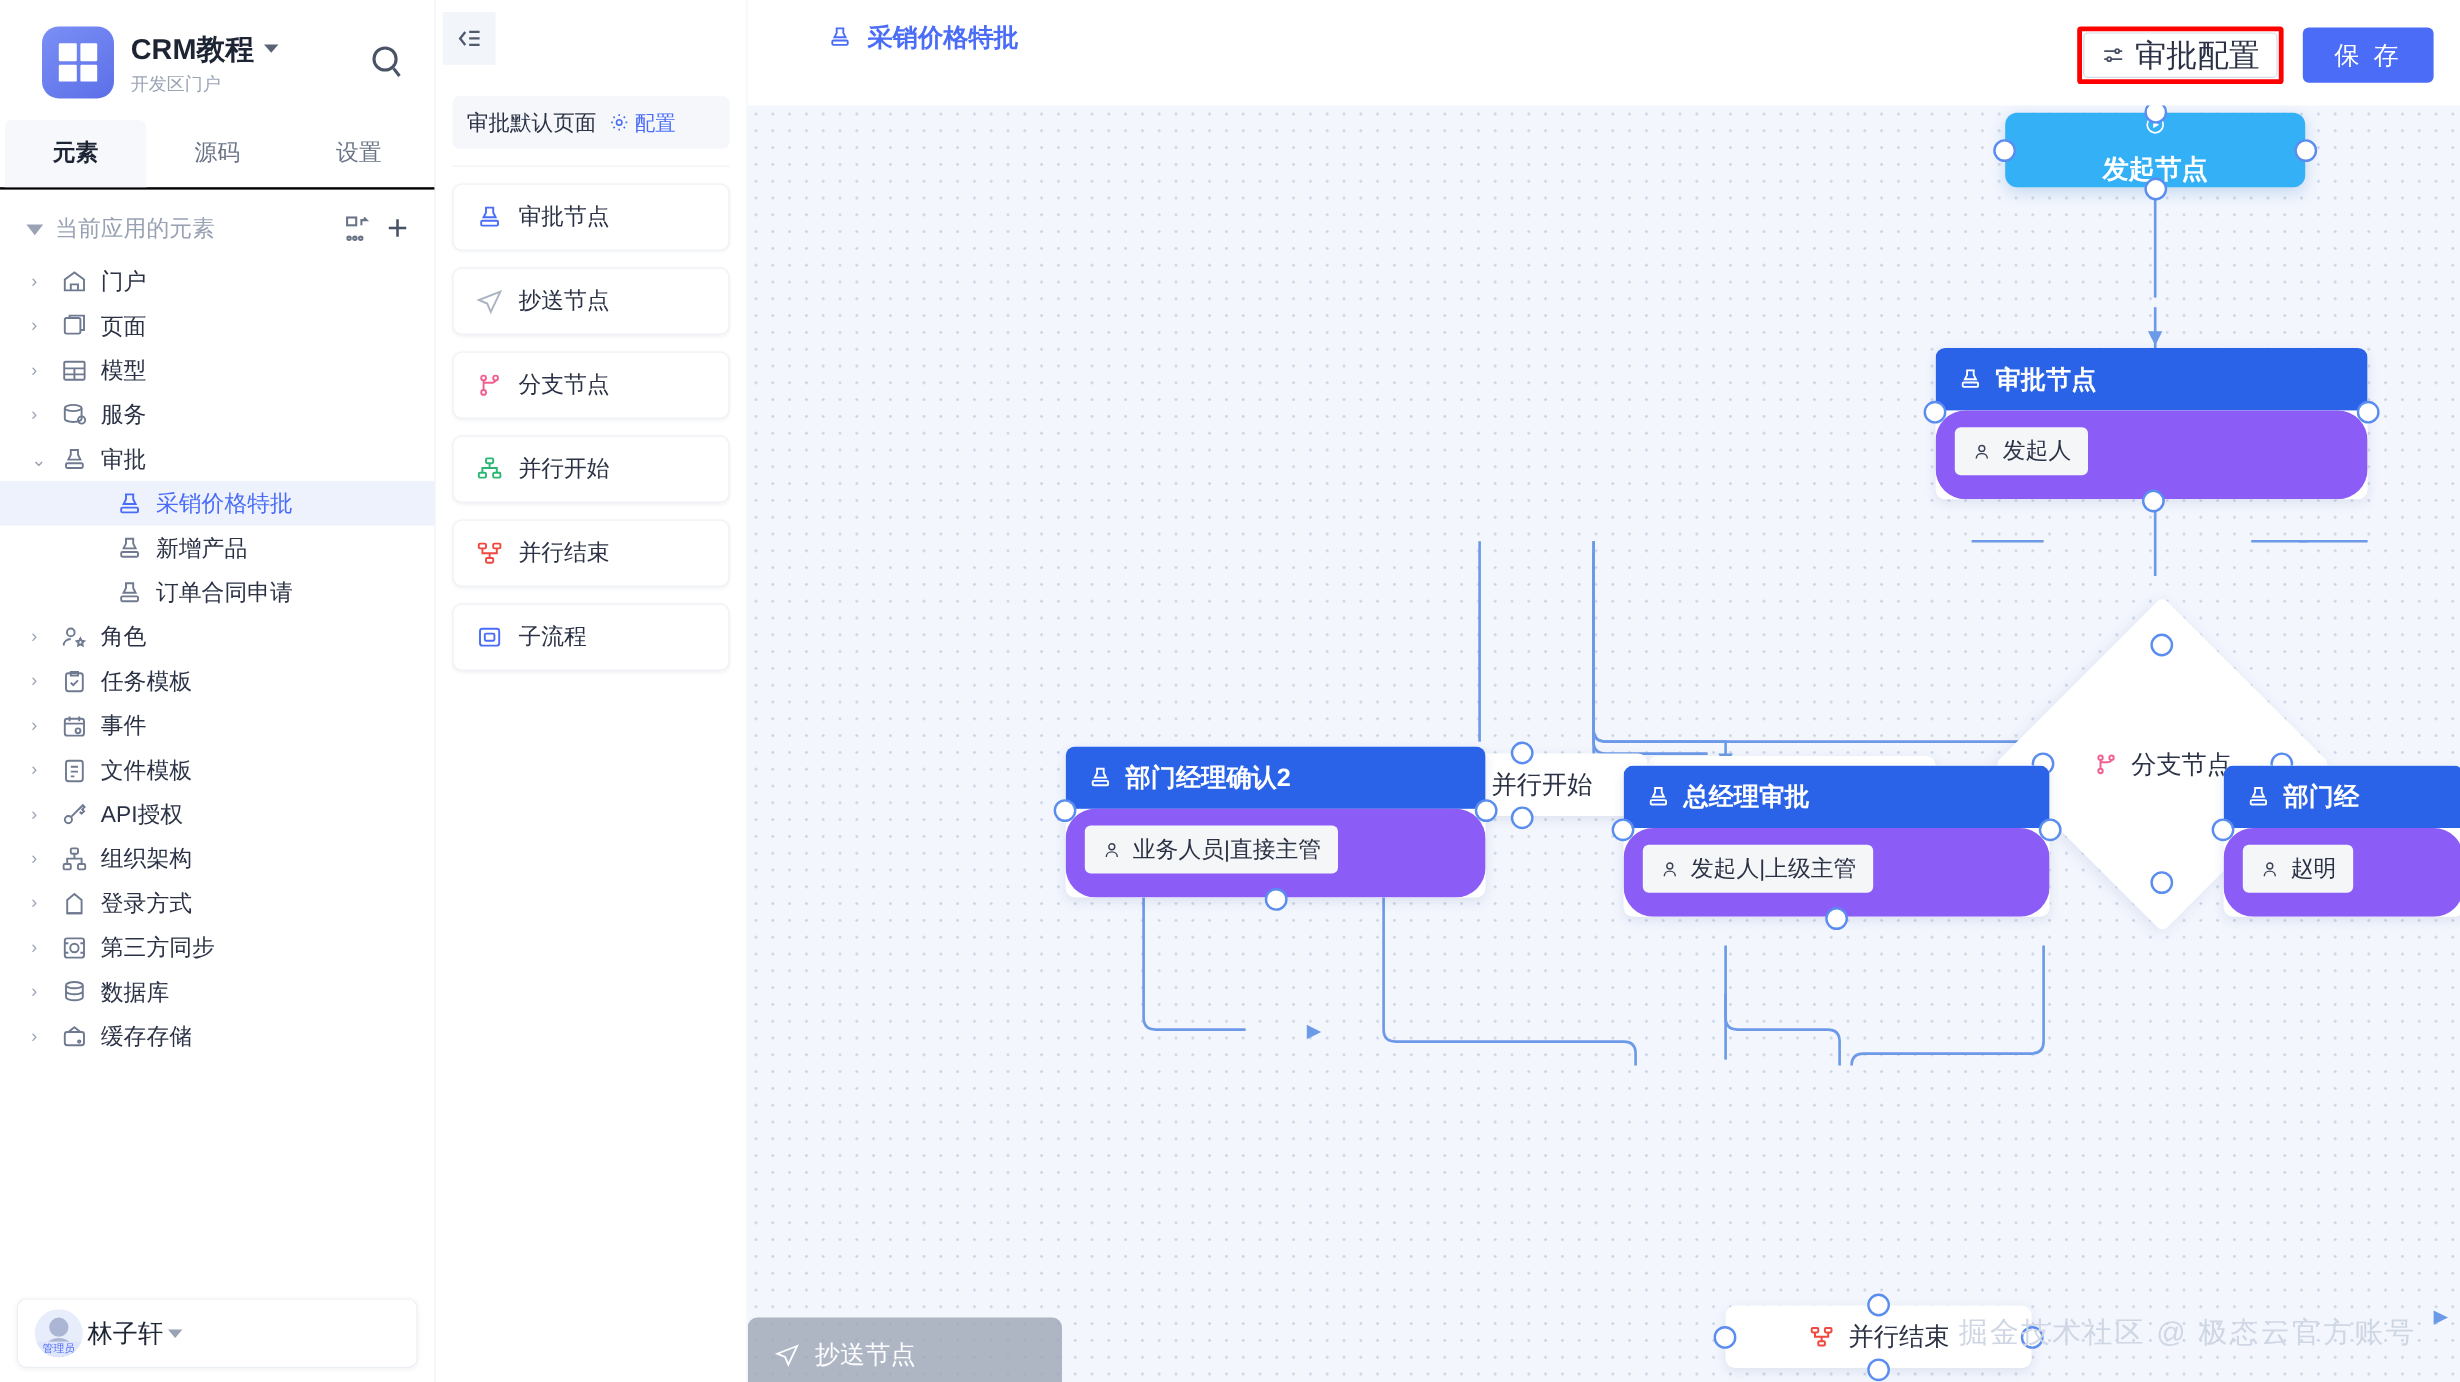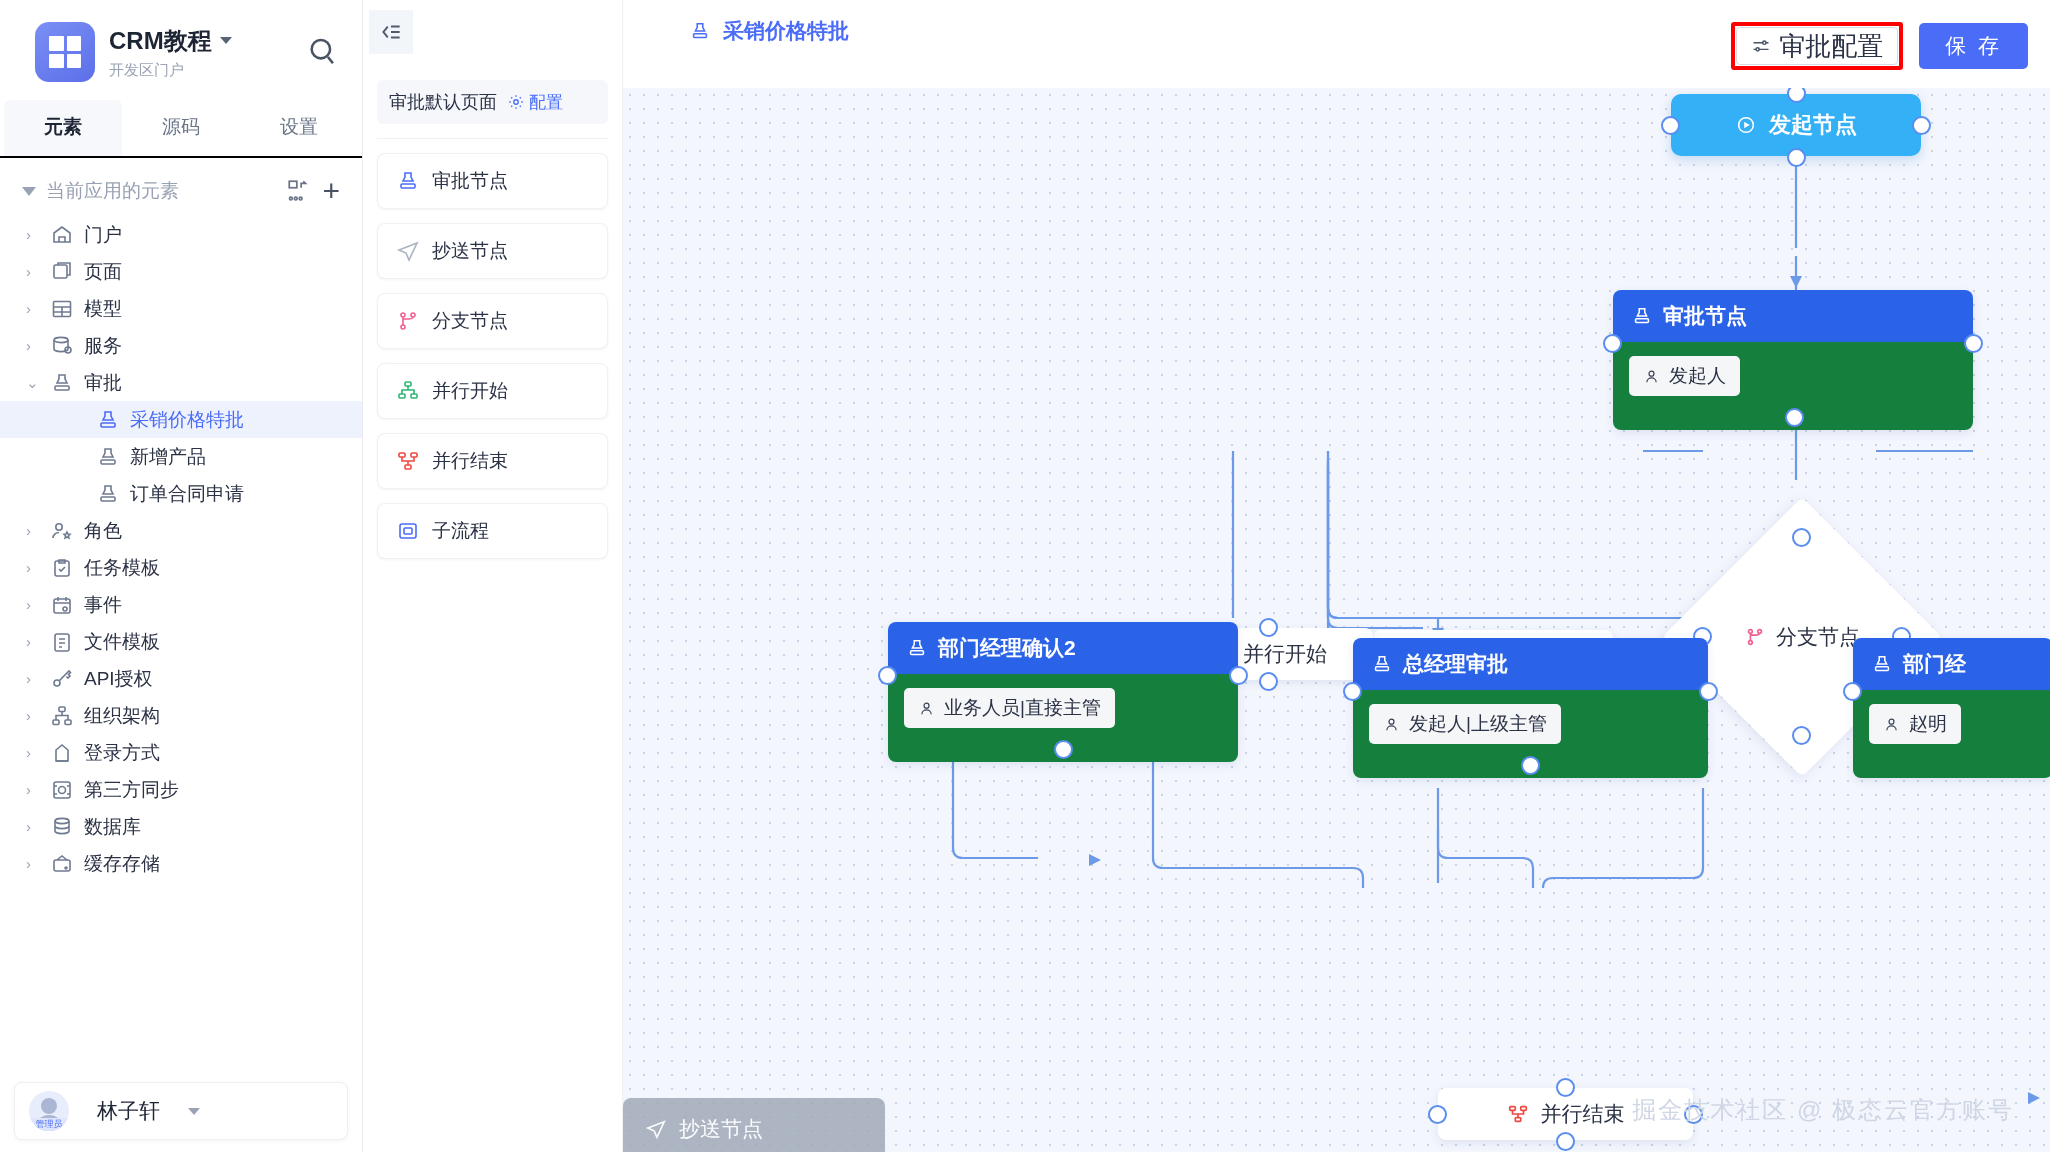--- a/index.html
+++ b/index.html
@@ -40,21 +40,21 @@
   .tree { flex:1; overflow:hidden; padding-bottom:4px; }
   .row { display:flex; align-items:center; height:37px; padding-left:26px; cursor:pointer; gap:10px; font-size:19px; color:#2b3245;}
   .row .chev { width:14px; color:#9aa3b5; font-size:15px; flex:none; }
   .row .ic { width:24px; height:24px; flex:none; color:#6f7a91; }
   .row.sub { padding-left:72px; }
   .row.sel { background:#eef2fd; color:#4a6cf7; }
   .row.sel .ic { color:#4a6cf7; }
 
   .user { position:absolute; left:14px; right:14px; bottom:12px; height:58px; background:#fff;
           border:1px solid #eceff4; border-radius:8px; display:flex; align-items:center;
-          padding:0 14px; gap:28px; box-shadow:0 1px 4px rgba(20,30,60,.05); }
+          padding:0 14px; gap:4px; box-shadow:0 1px 4px rgba(20,30,60,.05); }
   .avatar { width:40px;height:40px; border-radius:50%; background:#e8edfb; position:relative; flex:none; overflow:hidden;}
   .avatar .head{position:absolute;left:12px;top:7px;width:16px;height:16px;border-radius:50%;background:#aab6d4;}
   .avatar .body{position:absolute;left:6px;top:24px;width:28px;height:18px;border-radius:14px 14px 0 0;background:#aab6d4;}
   .avatar .tagm{position:absolute;left:0;right:0;bottom:0;text-align:center;font-size:9px;color:#4a6cf7;background:#dfe6fb;}
   .uname { font-size:21px; color:#1d2434; }
 
   
   .palcol { width:260px; background:#fff; border-right:1px solid #eef1f6; position:relative;
             display:flex; flex-direction:column; }
   .paltop { height:64px; display:flex; align-items:center; padding-left:6px; }
@@ -80,28 +80,28 @@
               align-items:center; padding:0 26px; font-size:21px; letter-spacing:3px; cursor:pointer; }
   .canvas { position:absolute; left:0; right:0; top:88px; bottom:0;
             background-color:#f3f6fd;
             background-image:radial-gradient(#c9d3e6 1.1px, transparent 1.2px);
             background-size:14px 14px; overflow:hidden; }
 
   .node { position:absolute; }
   .nd-box { border-radius:8px; box-shadow:0 3px 10px rgba(35,60,130,.10); overflow:hidden; background:#fff;}
   .nd-head { height:52px; display:flex; align-items:center; gap:10px; padding:0 18px;
              color:#fff; font-size:21px; font-weight:bold; }
-  .nd-body { padding:14px 16px 34px 16px; background:#15803d; }
+  .nd-body { padding:14px 16px 20px 16px; background:#8b5cf6;border-radius:25px; }
   .chip { display:inline-flex; align-items:center; gap:9px; background:#f5f6f8; border-radius:5px;
           padding:7px 14px; font-size:19px; color:#2b3245; }
   .port { position:absolute; width:19px; height:19px; border-radius:50%; background:#fff;
           border:2px solid #5a8def; }
   .start { width:250px; height:62px; border-radius:10px; background:#33b0f6;
-           display:flex; align-items:center; justify-content:center; gap:12px;
-           color:#fff; font-size:22px; font-weight:bold; box-shadow:0 4px 12px rgba(40,120,200,.22);}
+           display:flex; align-items:center; justify-content:flex-start; gap:12px;
+           color:#fff; font-size:22px; font-weight:bold; box-shadow:0 4px 12px rgba(40,120,200,.22);flex-direction:column;}
   .cond { height:48px; background:#fff; border-radius:8px; display:flex; align-items:center;
           justify-content:space-between; padding:0 16px; font-size:20px; color:#2b3245;
           box-shadow:0 3px 10px rgba(35,60,130,.10); }
   .diamond { width:198px; height:198px; background:#fff; transform:rotate(45deg);
              box-shadow:0 3px 12px rgba(35,60,130,.10); border-radius:6px; }
   .diamond-lab { position:absolute; inset:0; display:flex; align-items:center; justify-content:center;
                  gap:10px; font-size:21px; color:#2b3245; }
   .pnode { background:#fff; border-radius:8px; height:52px; display:flex; align-items:center;
            justify-content:center; gap:12px; font-size:21px; color:#2b3245;
            box-shadow:0 3px 10px rgba(35,60,130,.10); }

